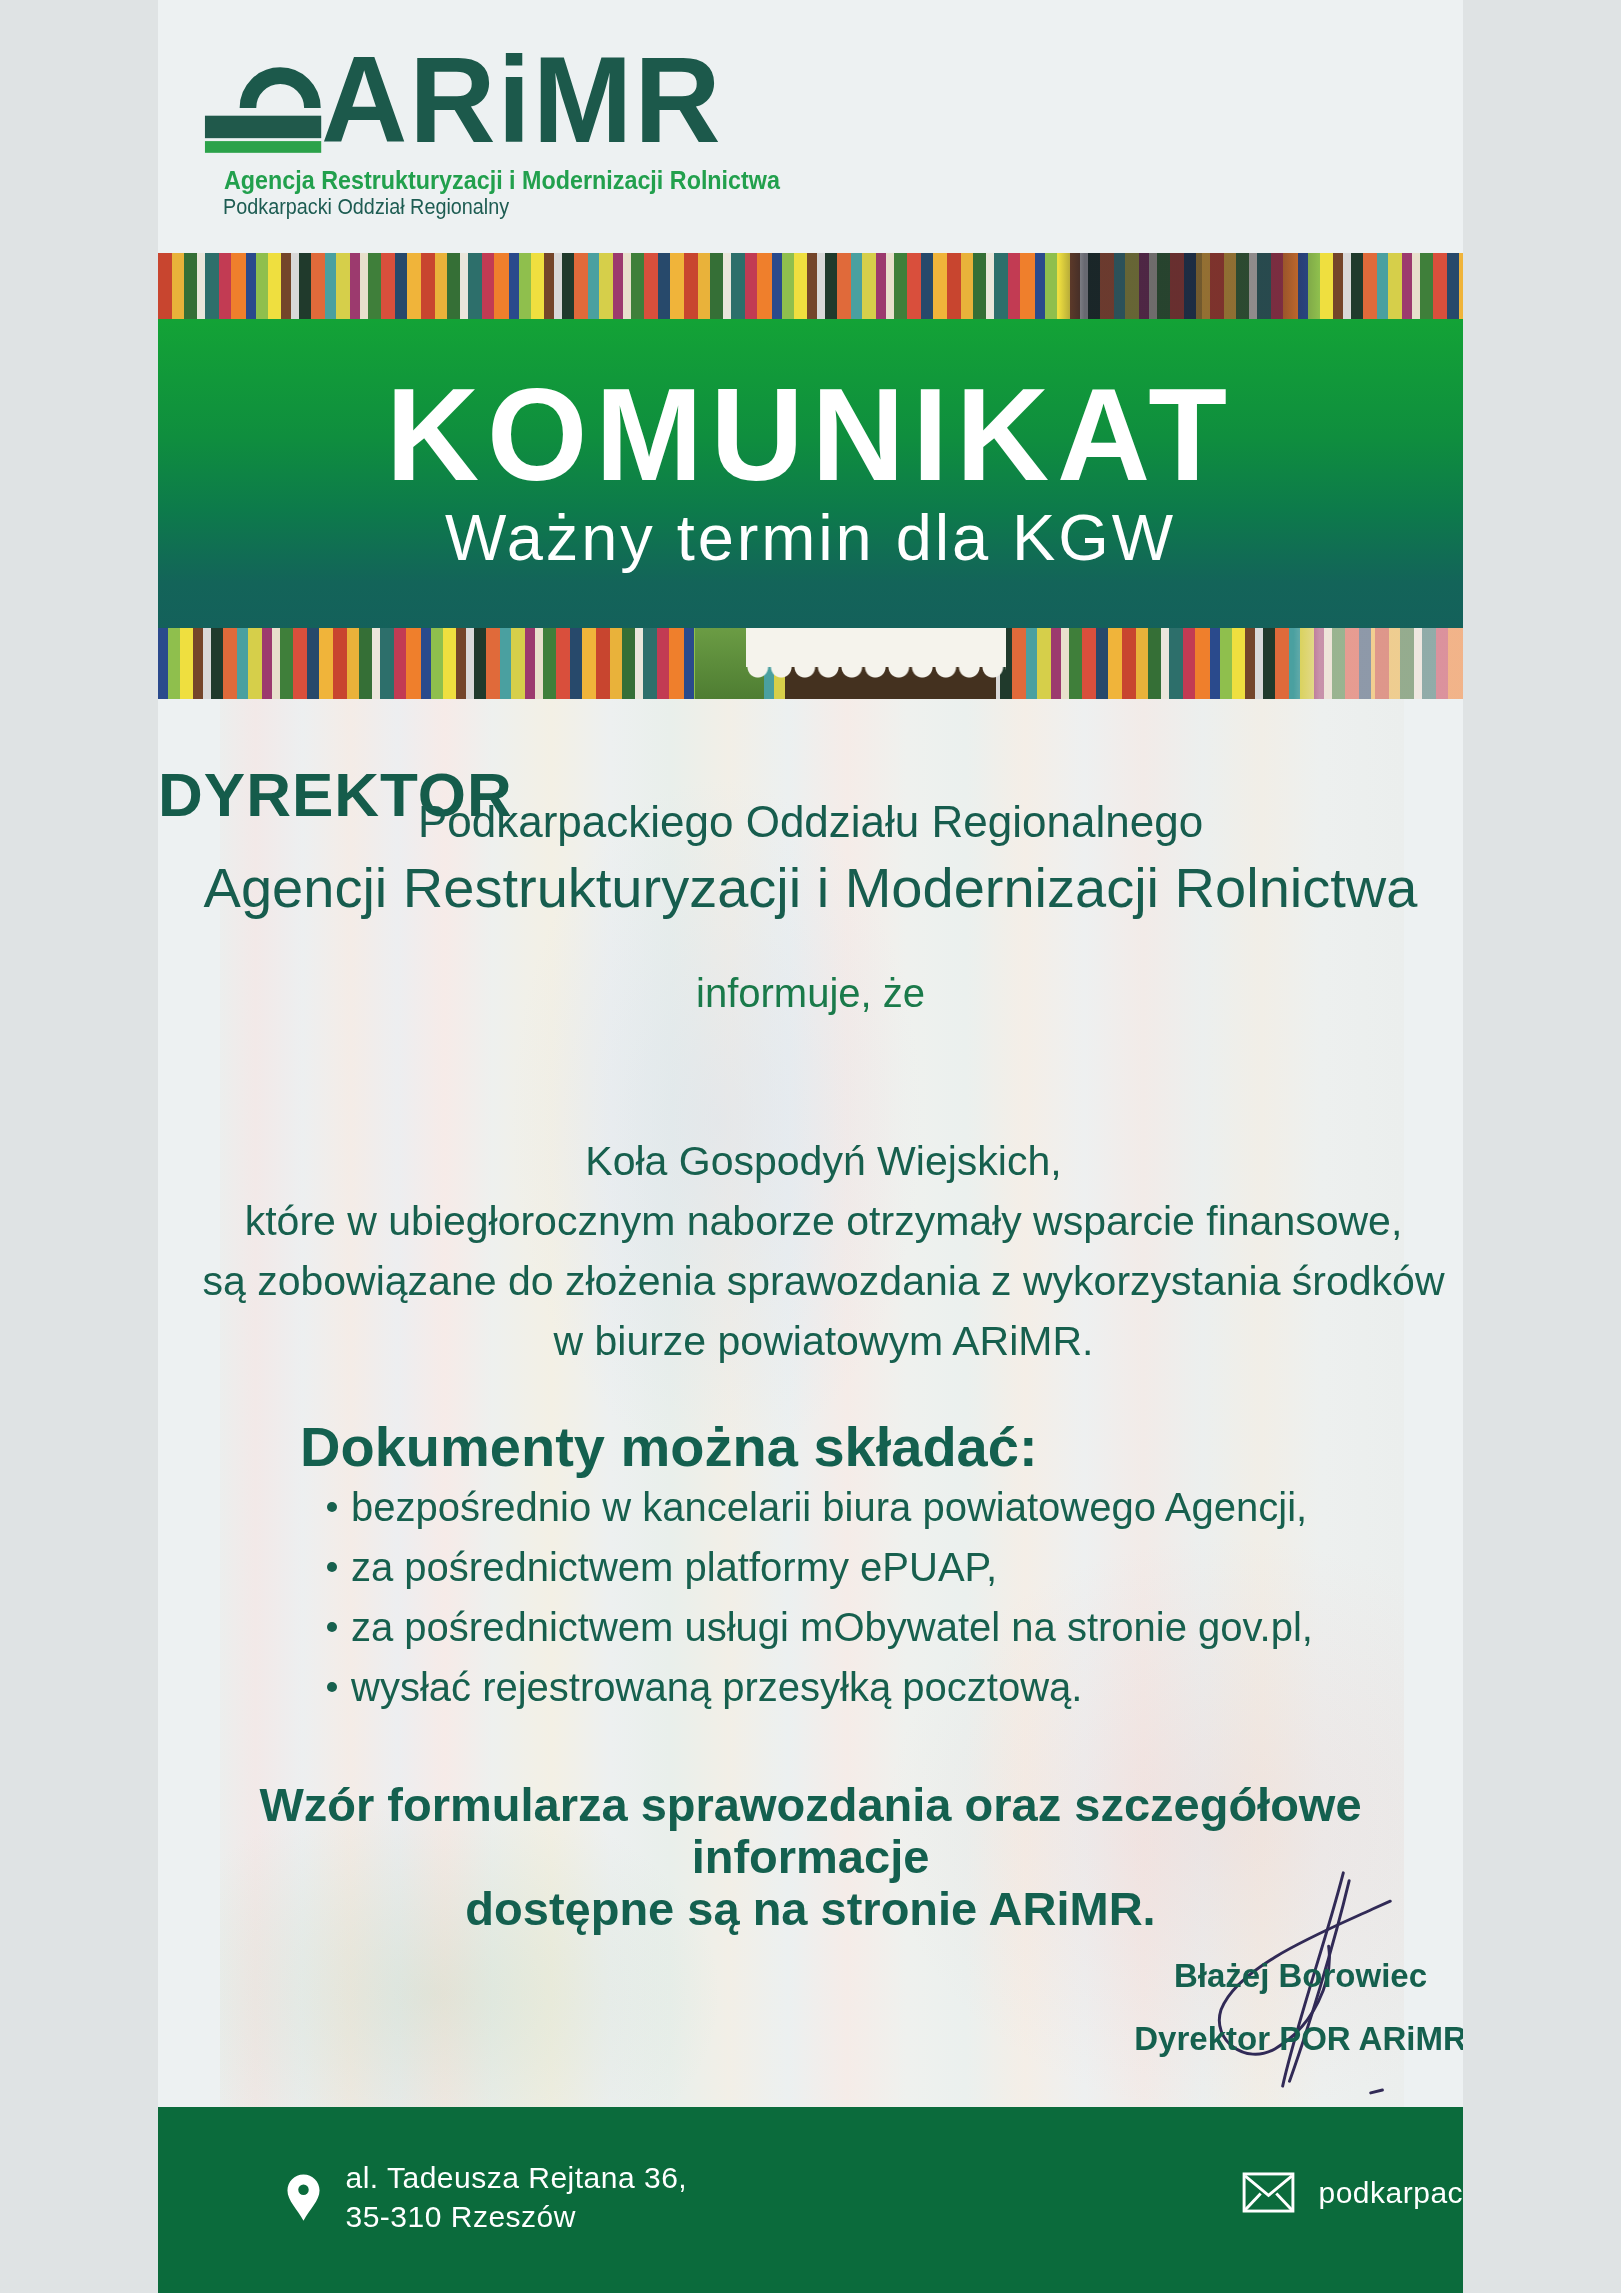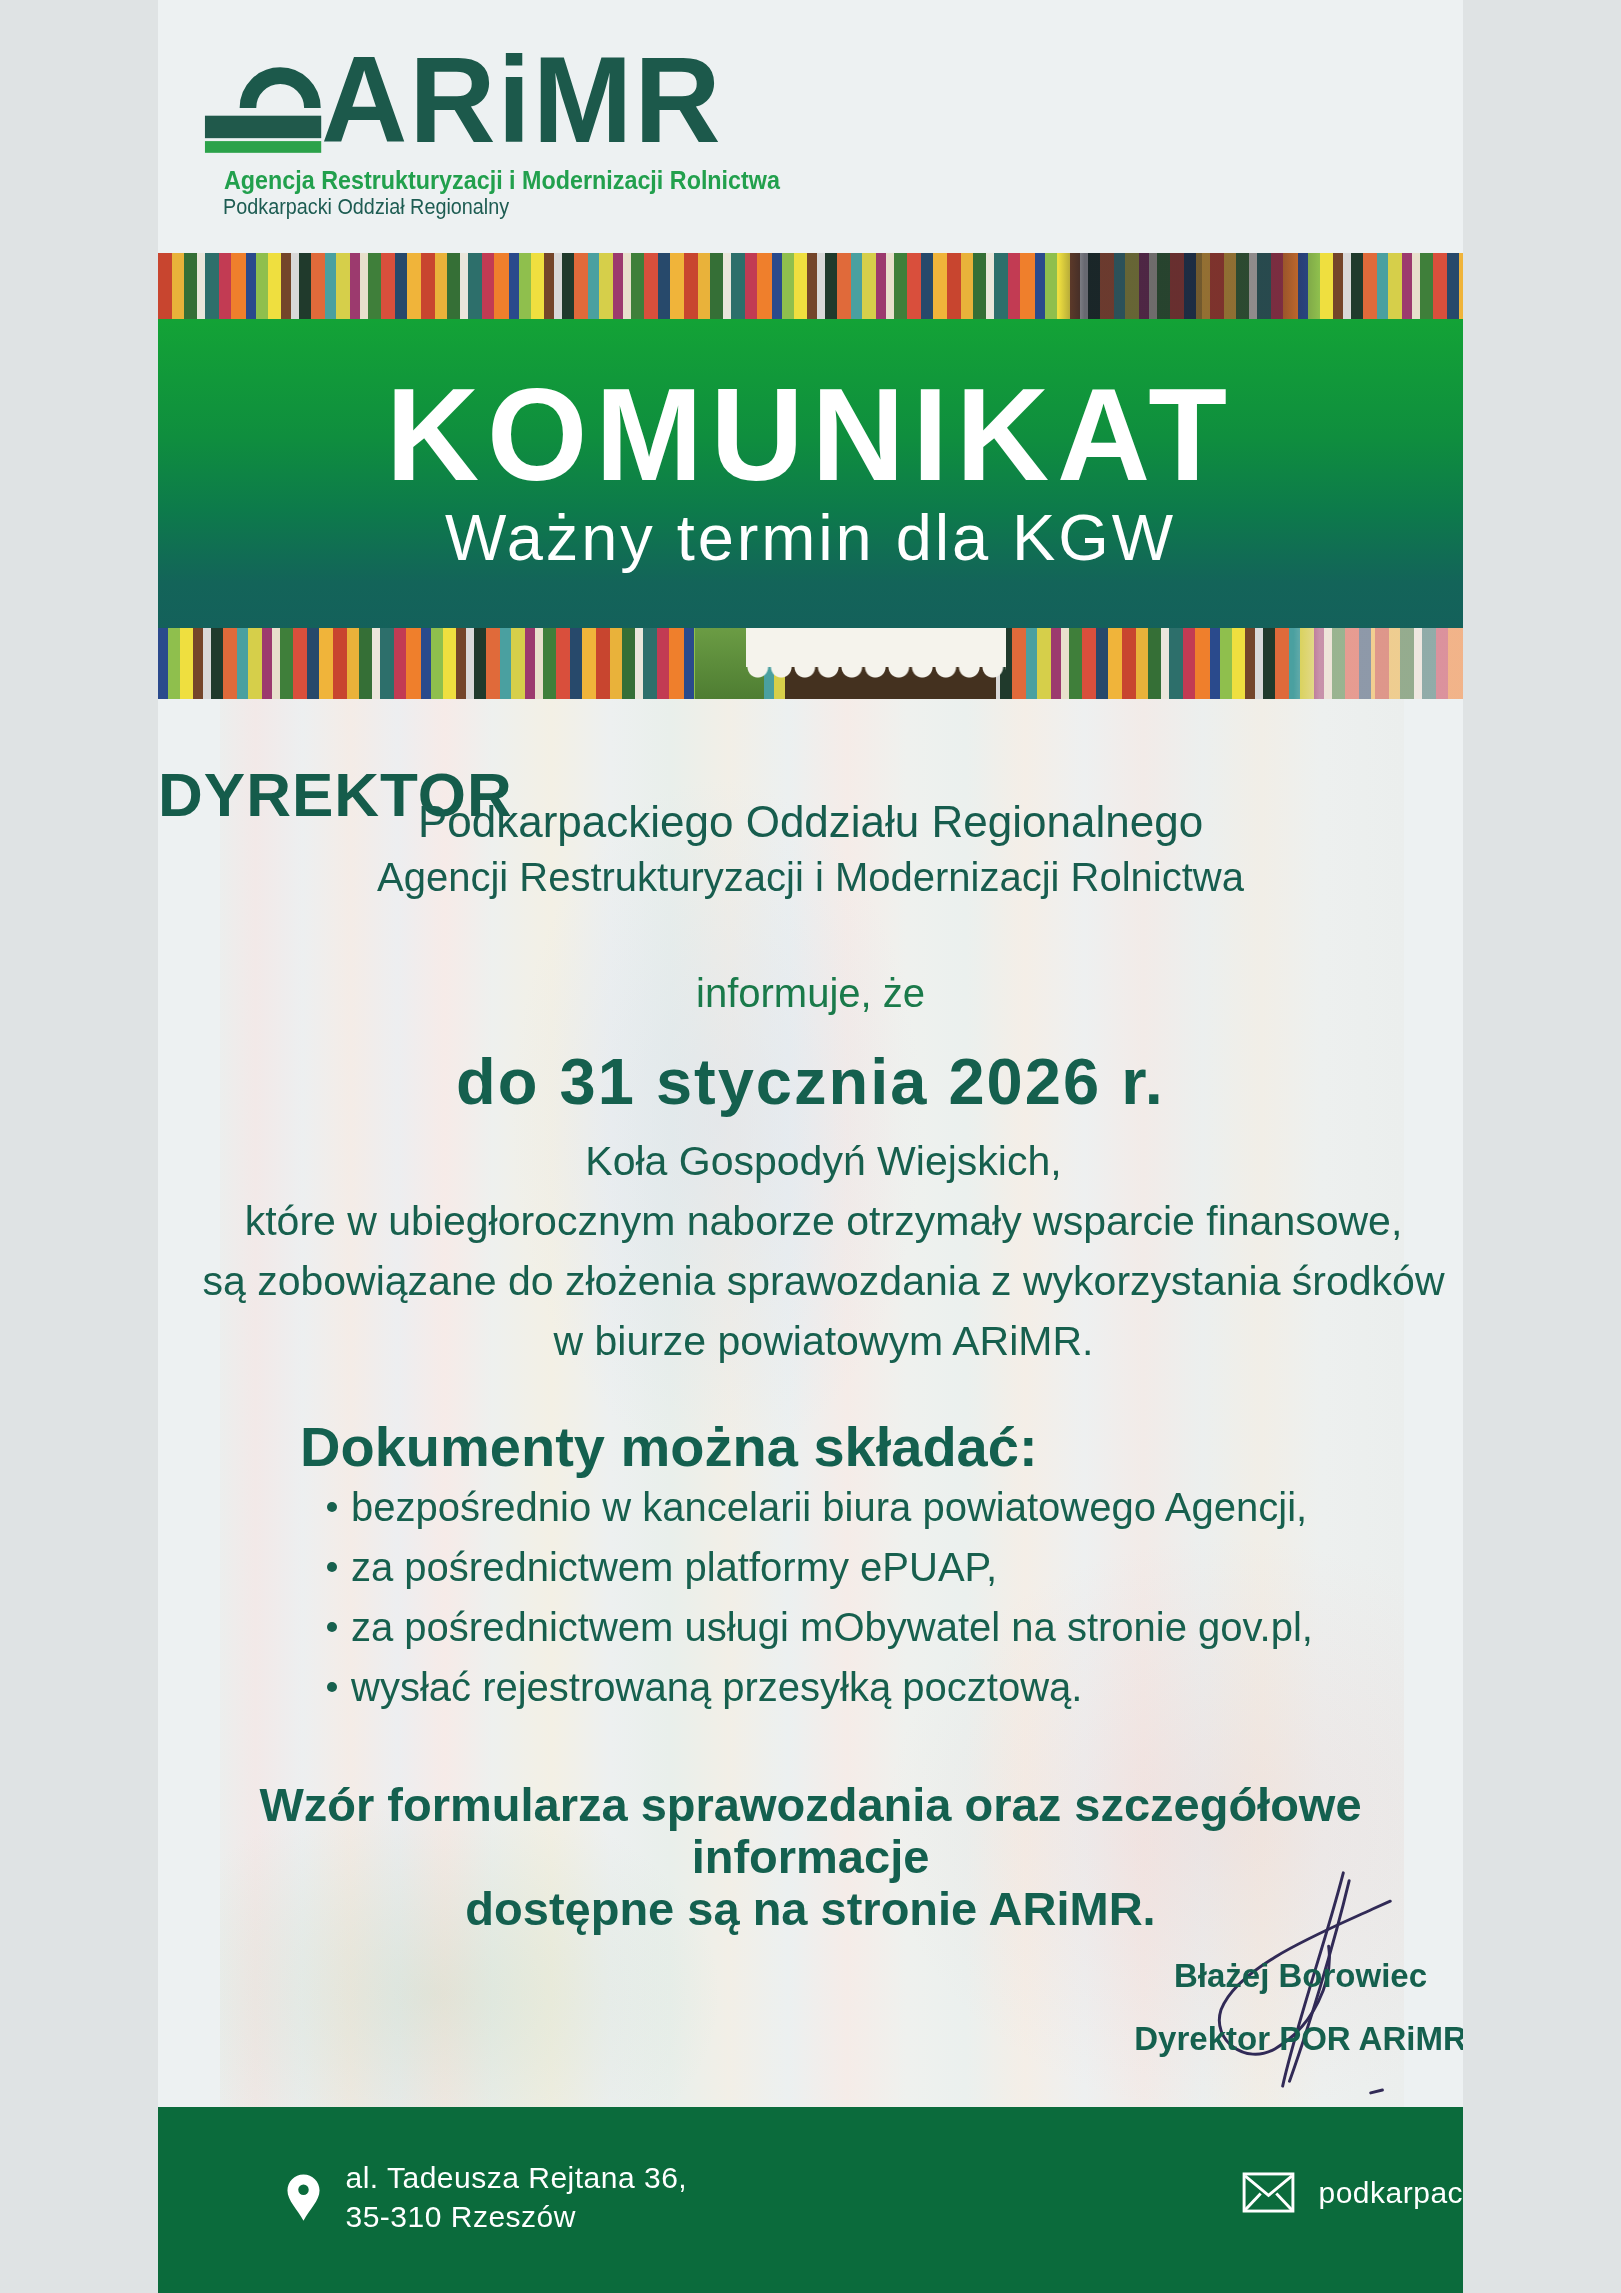--- a/index.html
+++ b/index.html
@@ -83,21 +83,21 @@
       linear-gradient(90deg,#eceeed 0%,#f2e9e8 3%,#edeff0 7%,#f4ece7 11%,#edeef0 15%,
         #f6ebe8 19%,#eef0ee 23%,#f3f0e5 28%,#edf0f0 33%,#e9efeb 38%,#f2efe7 43%,
         #ecf0f0 48%,#f5ece8 53%,#eff1ee 58%,#ebf0ee 63%,#f4eee7 68%,#eef0f0 73%,
         #f2ebe8 78%,#ecefee 83%,#f1eee7 88%,#edf0ef 93%,#ebeeed 100%);
   }
   .content > *{position:absolute;}
   
   .h-dyrektor{left:0;width:100%;top:8.8px;text-align:left;
     font-size:62px;font-weight:700;color:#155c4b;letter-spacing:1px;}
   .org-line1{left:0;width:100%;top:98px;text-align:center;font-size:44px;color:#175d4e;}
-  .org-line2{left:0;width:100%;top:156px;text-align:center;font-size:40px;color:#175d4e;}
+  .org-line2{left:0;width:100%;top:156px;text-align:center;font-size:56px;color:#175d4e;}
   .informs{left:0;width:100%;top:272px;text-align:center;font-size:40px;font-weight:400;color:#1a7a4a;}
   .deadline{left:0;width:100%;top:345px;text-align:center;
     font-size:65px;font-weight:700;color:#15604e;letter-spacing:2px;}
   .para{left:0;width:100%;top:432px;text-align:center;
     font-size:41px;line-height:60px;color:#17604e;padding-left:13px;}
   .list-title{margin:0;left:142px;top:715px;
     font-size:56px;font-weight:700;color:#14604f;}
   .doc-list{margin:0;padding:0;list-style:none;left:142px;top:778px;width:1294px;}
   .doc-list li{
     position:relative;padding-left:51px;font-size:40px;line-height:60px;color:#17604e;
@@ -150,21 +150,20 @@
     <div class="lace"></div>
   </div>
 
   <main class="content">
     <div class="content-bg"></div>
 
     <h2 class="h-dyrektor">DYREKTOR</h2>
     <div class="org-line1">Podkarpackiego Oddziału Regionalnego</div>
     <div class="org-line2">Agencji Restrukturyzacji i Modernizacji Rolnictwa</div>
     <div class="informs">informuje, że</div>
-    <div class="deadline">do 31 stycznia 2026 r.</div>
 
     <div class="para">
         <div>Koła Gospodyń Wiejskich,</div>
         <div>które w ubiegłorocznym naborze otrzymały wsparcie finansowe,</div>
         <div>są zobowiązane do złożenia sprawozdania z wykorzystania środków</div>
         <div>w biurze powiatowym ARiMR.</div>
       </div>
 
     <h3 class="list-title">Dokumenty można składać:</h3>
     <ul class="doc-list">

